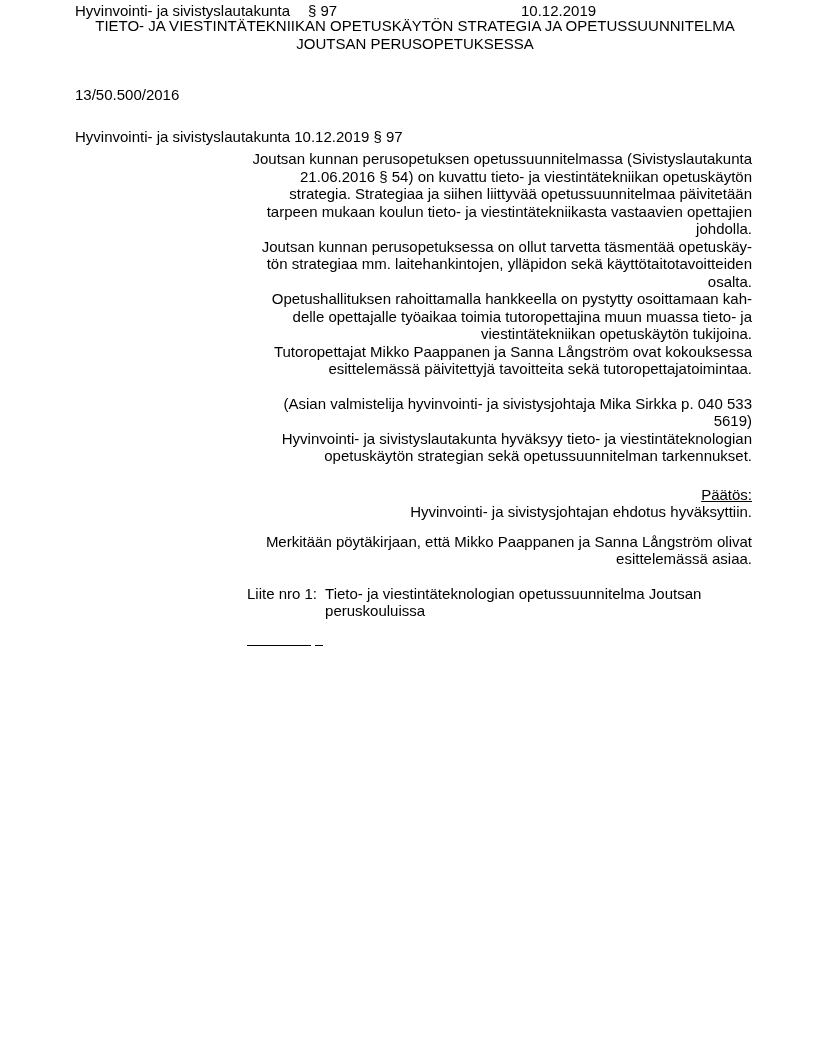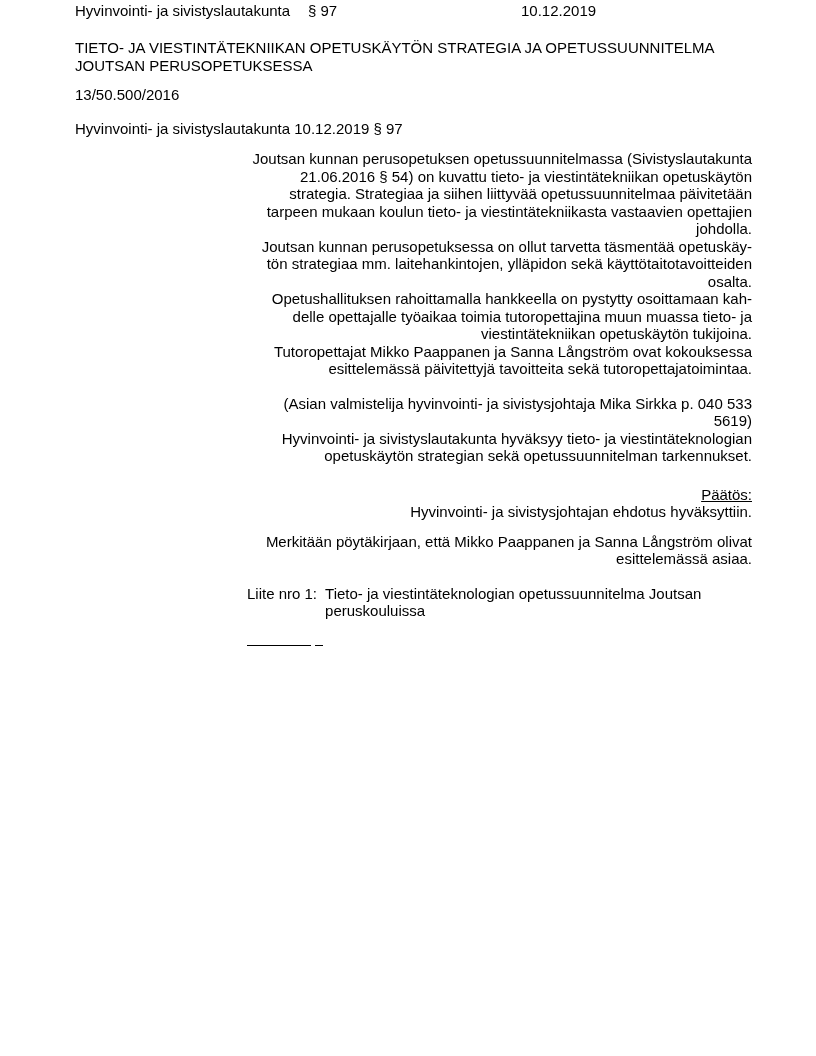--- a/index.html
+++ b/index.html
@@ -19,23 +19,23 @@
   }
   .abs { position: absolute; }
   .pre { white-space: pre-line; }
 
   
   .hdr-committee { left: 75px;  top: 2px; }
   .hdr-section   { left: 308px; top: 2px; }
   .hdr-date      { left: 521px; top: 2px; }
 
   
-  .doc-title   { left: 75px; top: 39px; width: 680px; }
+  .doc-title   { left: 75px; top: 17px; width: 680px; text-align: center; }
   .doc-diary   { left: 75px; top: 86px; }
-  .doc-meetref { left: 75px; top: 120px; }
+  .doc-meetref { left: 75px; top: 128px; }
 
   
   .body-col { left: 247px; top: 150px; width: 505px; }
   .body-col p { margin: 0; text-align: right; }
 
   .preparer-note    { margin-top: 17px !important; }
   .proposal-heading { margin-top: 12px !important; text-decoration: underline; }
   .decision-heading { margin-top: 21px !important; text-decoration: underline; }
   .minutes-note     { margin-top: 12px !important; }
 

